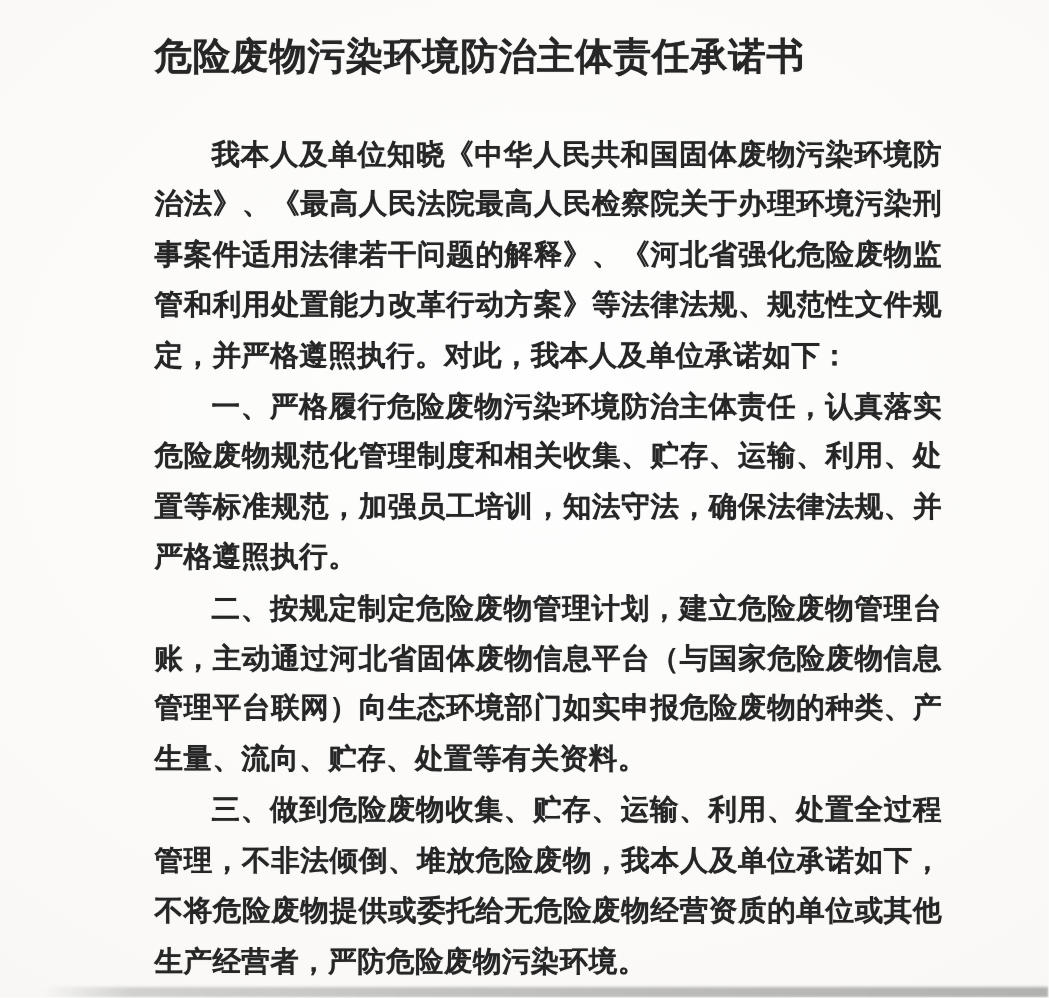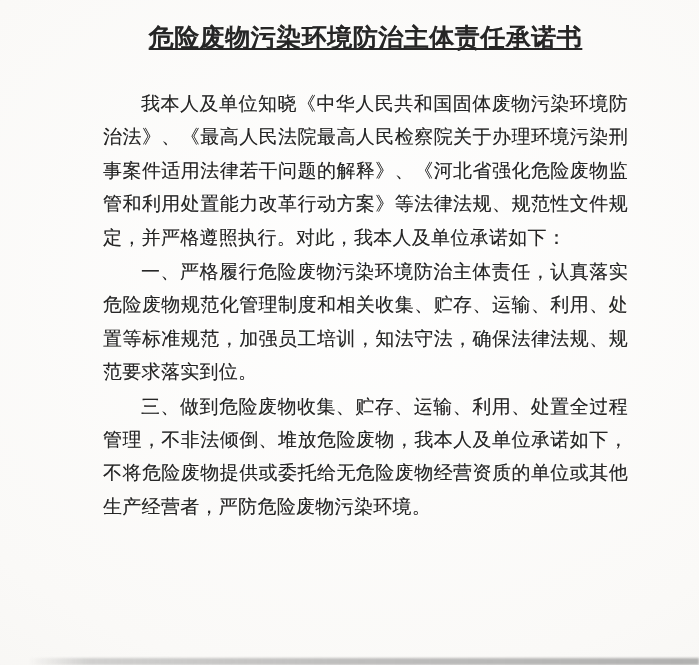--- a/index.html
+++ b/index.html
@@ -29,35 +29,34 @@
     left: 103px;
     width: 525px;
     color: var(--ink, #262626);
     text-shadow: 0 0 0.6px rgba(45,45,45,0.45);
   }
   .doc-title {
     margin: 18px 0 0 0;
     font-size: 25px;
     font-weight: bold;
     line-height: 40px;
-    text-align: center;
     letter-spacing: 0.5px;
     white-space: nowrap;
-    text-decoration: underline;
   }
   .doc-body {
     margin-top: 29px;
   }
   .doc-body p {
     margin: 0;
     font-size: 19px;
     line-height: 33.4px;
     text-align: justify;
     text-indent: 2em;
     letter-spacing: 0.3px;
+    font-weight: bold;
   }
   .doc-body p + p {
     margin-top: 1px;
   }
   .bottom-edge-shadow {
     position: absolute;
     bottom: 0;
     left: 28px;
     right: 0;
     height: 7px;
@@ -70,18 +69,19 @@
   }
 </style>
 </head>
 <body>
 
 <div class="photo">
   <div class="page-content">
     <h1 class="doc-title">危险废物污染环境防治主体责任承诺书</h1>
     <div class="doc-body">
       <p>我本人及单位知晓《中华人民共和国固体废物污染环境防治法》、《最高人民法院最高人民检察院关于办理环境污染刑事案件适用法律若干问题的解释》、《河北省强化危险废物监管和利用处置能力改革行动方案》等法律法规、规范性文件规定，并严格遵照执行。对此，我本人及单位承诺如下：</p>
-      <p>一、严格履行危险废物污染环境防治主体责任，认真落实危险废物规范化管理制度和相关收集、贮存、运输、利用、处置等标准规范，加强员工培训，知法守法，确保法律法规、规范要求落实到位。</p>
+      <p>一、严格履行危险废物污染环境防治主体责任，认真落实危险废物规范化管理制度和相关收集、贮存、运输、利用、处置等标准规范，加强员工培训，知法守法，确保法律法规、并严格遵照执行。</p>
+      <p>二、按规定制定危险废物管理计划，建立危险废物管理台账，主动通过河北省固体废物信息平台（与国家危险废物信息管理平台联网）向生态环境部门如实申报危险废物的种类、产生量、流向、贮存、处置等有关资料。</p>
       <p>三、做到危险废物收集、贮存、运输、利用、处置全过程管理，不非法倾倒、堆放危险废物，我本人及单位承诺如下，不将危险废物提供或委托给无危险废物经营资质的单位或其他生产经营者，严防危险废物污染环境。</p>
     </div>
   </div>
   <div class="bottom-edge-shadow"></div>
 </div>
 
 </body></html>

